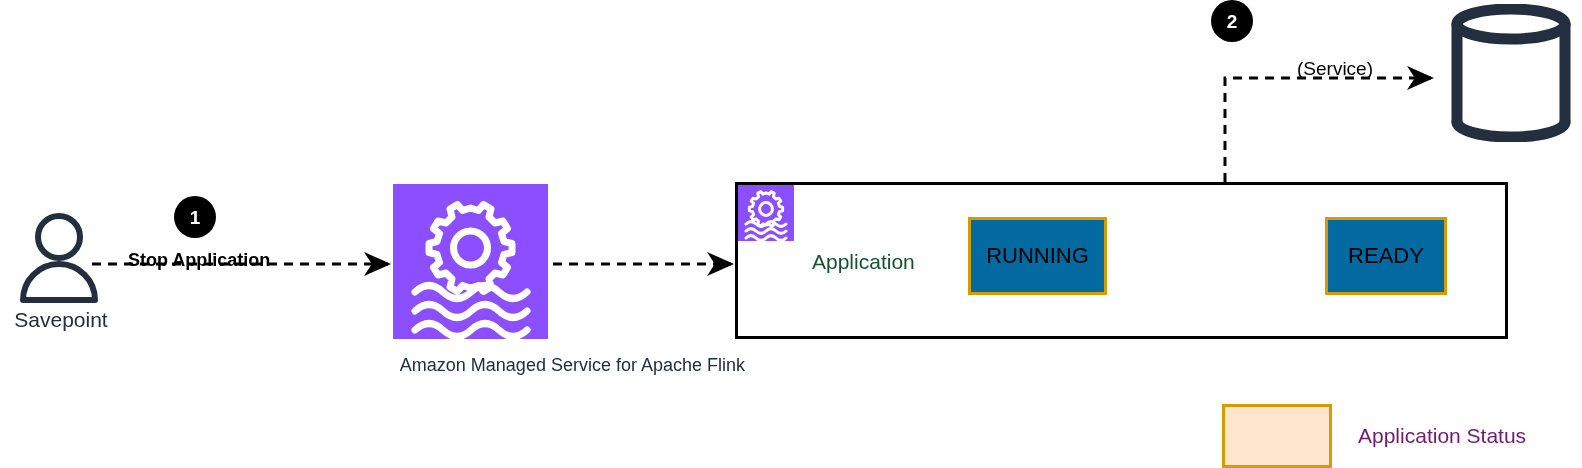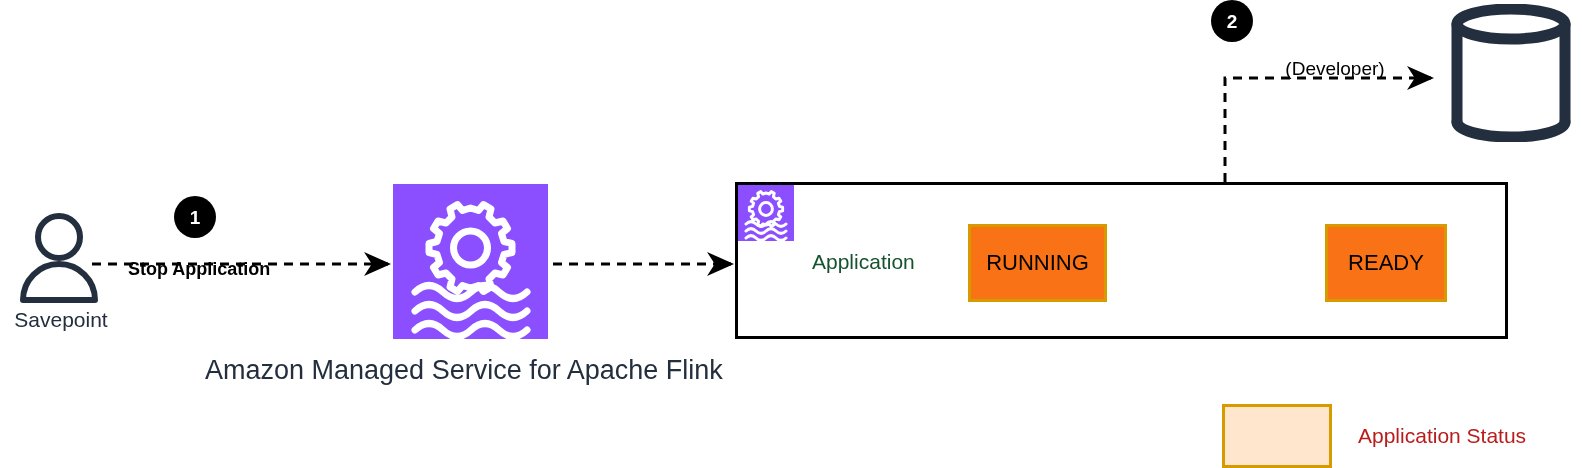--- a/index.html
+++ b/index.html
@@ -52,33 +52,32 @@
   #step-badge-1 { left: 174px; top: 196px; width: 42px; height: 42px; }
   #step-badge-2 { left: 1211px; top: 0px; width: 42px; height: 42px; }
 
   
   #stop-application-label {
     left: 128px; top: 250px;
     font-size: 18px;
     font-weight: bold;
     color: #000000;
     white-space: nowrap;
-    margin-top: 9px;
   }
 
   
   #flink-service-tile {
     left: 393px; top: 184px;
     width: 155px; height: 155px;
     background: #8C4FFF;
   }
   #flink-service-caption {
     left: 205px; top: 355px; width: 540px;
-    text-align: left;
-    font-size: 27px;
+    text-align: right;
+    font-size: 18px;
     color: #232F3E;
     white-space: nowrap;
   }
 
   
   #application-box {
     left: 735px; top: 182px;
     width: 773px; height: 157px;
     border: 3px solid #000000;
     box-sizing: border-box;
@@ -91,30 +90,30 @@
   }
   #application-label {
     left: 812px; top: 250px;
     font-size: 21px;
     color: #14532d;
     white-space: nowrap;
   }
 
   
   .status-box {
-    background: #f97316;
+    background: #0369a1;
     border: 3px solid #D79B00;
     box-sizing: border-box;
     display: flex;
     align-items: center;
     justify-content: center;
     font-size: 22px;
     color: #000000;
     white-space: nowrap;
-    top: 224px;
+    top: 217px;
     height: 78px;
   }
   #status-box-running  { left: 968px;  width: 139px; }
   #status-box-stopping { left: 1146px; width: 139px; }
   #status-box-ready    { left: 1325px; width: 122px; }
 
   
   #snapshot-label {
     left: 1247px; top: 56px; width: 176px;
     text-align: center;
@@ -127,21 +126,21 @@
   #legend-swatch {
     left: 1222px; top: 404px;
     width: 110px; height: 64px;
     background: #FFE6CC;
     border: 3px solid #D79B00;
     box-sizing: border-box;
   }
   #legend-label {
     left: 1358px; top: 424px;
     font-size: 21px;
-    color: #b91c1c;
+    color: #701a75;
     white-space: nowrap;
   }
 </style>
 </head>
 <body>
 
 <div class="canvas">
 
   <svg class="layer-svg" viewBox="0 0 1582 468">
     <defs>
@@ -218,21 +217,21 @@
   </div>
 
   <div class="abs" id="application-label">Application</div>
 
   <div class="abs status-box" id="status-box-running">RUNNING</div>
   <div class="abs status-box" id="status-box-ready">READY</div>
 
   <div class="abs step-badge" id="step-badge-2">2</div>
 
   <div class="abs" id="snapshot-label">
-    <div>(Developer)</div>
+    <div>(Service)</div>
   </div>
 
   <svg class="abs" style="left:1448px; top:4px;" width="126" height="138" viewBox="0 0 126 138">
     <path d="M9,20 L9,118" fill="none" stroke="#232F3E" stroke-width="11" stroke-linecap="round"></path>
     <path d="M117,20 L117,118" fill="none" stroke="#232F3E" stroke-width="11" stroke-linecap="round"></path>
     <ellipse cx="63" cy="20" rx="54" ry="15" fill="#ffffff" stroke="#232F3E" stroke-width="11"></ellipse>
     <path d="M9,118 a54,15 0 0 0 108,0" fill="#ffffff" stroke="#232F3E" stroke-width="11" stroke-linecap="round"></path>
   </svg>
 
   <div class="abs" id="legend-swatch"></div>

